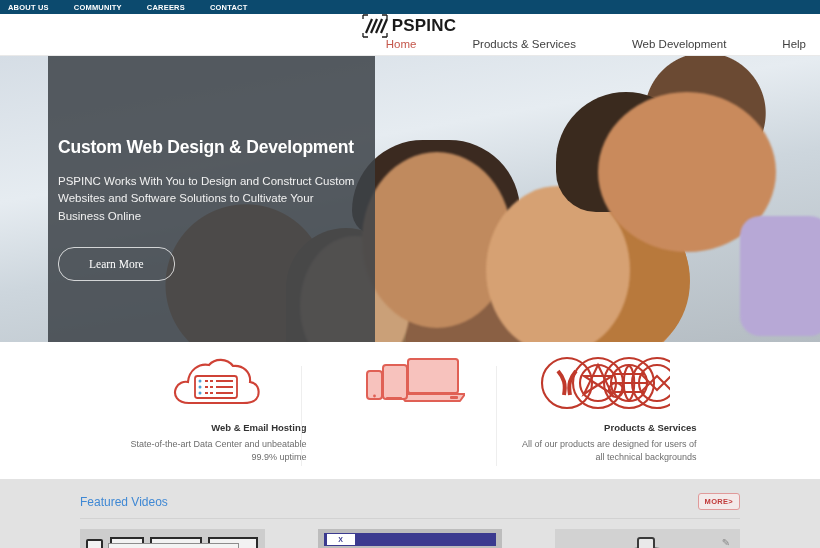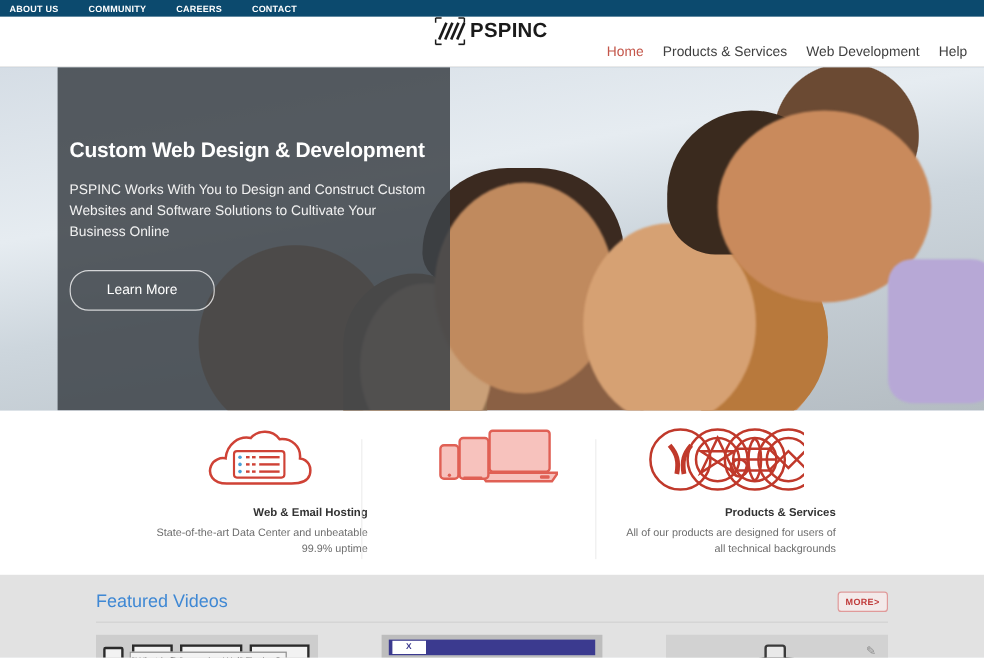--- a/index.html
+++ b/index.html
@@ -42,21 +42,21 @@
   .brand{ display:flex; align-items:center; gap:4px; }
   .brand-mark{ width:26px; height:24px; display:block; }
   .brand-text{
     font-size:17px; font-weight:bold; color:#1a1a1a;
     letter-spacing:.2px;
   }
   .mainnav{
     margin-left:auto;
     display:flex;
     align-items:center;
-    gap:16px;
+    gap:56px;
     padding-right:4px;
   }
   .mainnav a{
     font-size:11.5px;
     color:#3f3f3f;
     text-decoration:none;
     white-space:nowrap;
   }
   .mainnav a.active{ color:#c4564a; }
 
@@ -88,21 +88,21 @@
   .f4hair{ position:absolute; left:286px; top:172px; width:120px; height:170px; background:#8c6a4a; border-radius:60px 60px 20px 20px;}
   .shirt{ position:absolute; left:740px; top:160px; width:90px; height:120px; background:#b7a8d6; border-radius:20px; filter:blur(1px);}
 
   .hero-overlay{
     position:absolute;
     left:48px; top:0; width:327px; height:100%;
     background:rgba(60,66,72,.86);
   }
   .hero-content{
     position:absolute;
-    left:58px; top:59px;
+    left:58px; top:81px;
     width:300px;
     color:#ffffff;
   }
   .hero-title{
     font-size:17.5px;
     font-weight:bold;
     line-height:1.25;
     margin-bottom:14px;
     letter-spacing:-.2px;
   }
@@ -114,21 +114,21 @@
   }
   .hero-btn{
     display:inline-block;
     border:1px solid rgba(255,255,255,.75);
     border-radius:16px;
     padding:10px 30px;
     font-size:11.5px;
     color:#ffffff;
     background:transparent;
     cursor:pointer;
-    font-family:Liberation Sans, sans-serif;
+    font-family:Liberation Serif, serif;
   }
 
   
   .features{
     height:137px;
     background:#ffffff;
     display:flex;
     justify-content:center;
     padding-top:10px;
   }
@@ -169,21 +169,21 @@
     padding:14px 0 0 0;
     position:relative;
   }
   .videos-inner{ width:660px; margin:0 auto; position:relative; }
   .videos-head{
     display:flex; align-items:center; justify-content:space-between;
     padding-bottom:8px;
     border-bottom:1px solid #d2d2d2;
   }
   .videos-title{
-    font-size:15px;
+    font-size:12px;
     color:#3f88d4;
   }
   .more-btn{
     border:1px solid #e09a9a;
     background:#f3eaea;
     color:#c03a3a;
     font-size:7.5px;
     font-weight:bold;
     border-radius:3px;
     padding:3px 6px;

